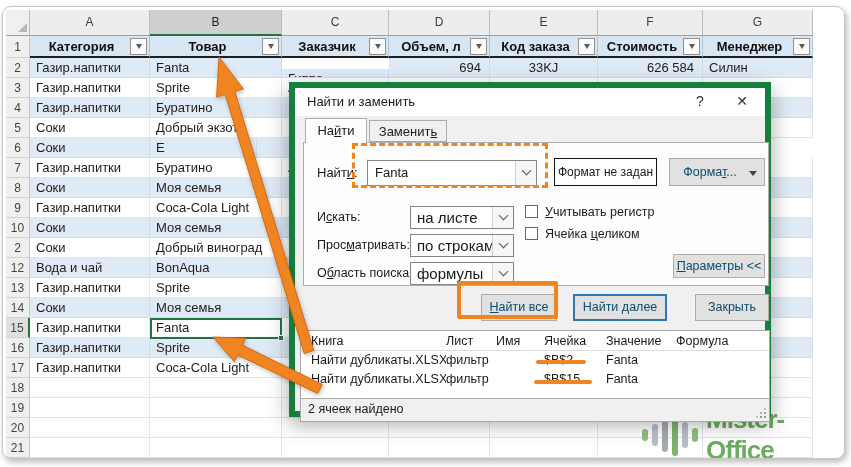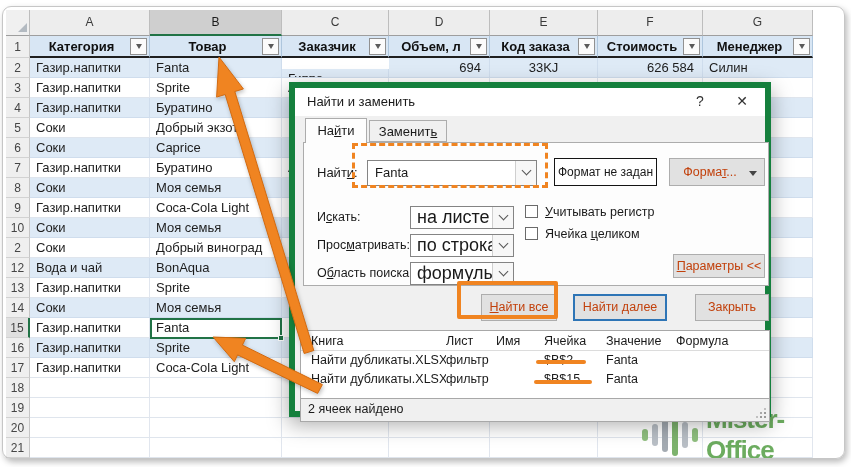--- a/index.html
+++ b/index.html
@@ -61,26 +61,26 @@
   .tabpage{position:absolute;left:8px;top:54px;width:466px;height:144px;background:#fdfdfd;border:1px solid #acacac;}
   .lbl{position:absolute;font-size:13px;color:#1a1a1a;}
   .lbl-sm{font-size:12.5px;}
   .combo{position:absolute;left:72px;top:72px;width:170px;height:26px;background:#fff;border:1px solid #848484;}
   .combo .val{position:absolute;left:7px;top:0;line-height:24px;}
   .chevbox{position:absolute;right:0;top:0;bottom:0;width:21px;background:#f7f7f7;border-left:1px solid #cfcfcf;}
   .chev{width:7px;height:7px;border-right:1.6px solid #555;border-bottom:1.6px solid #555;
         transform:rotate(45deg);margin:6px auto 0;}
   .fmt-preview{position:absolute;left:259px;top:70px;width:103px;height:28px;background:#fff;border:1px solid #141414;
         text-align:center;line-height:26px;font-size:12px;}
-  .btn{position:absolute;background:#e1e1e1;border:1px solid #adadad;text-align:center;font-size:12.5px;color:#c2410c;}
+  .btn{position:absolute;background:#e1e1e1;border:1px solid #adadad;text-align:center;font-size:12.5px;color:#0c4a6e;}
   .fmt-btn{left:374px;top:70px;width:96px;height:28px;line-height:26px;padding-right:14px;}
   .fmt-btn .tdown{position:absolute;right:7px;top:12px;width:0;height:0;border-left:4px solid transparent;
         border-right:4px solid transparent;border-top:5px solid #444;}
   .dd{position:absolute;left:115px;width:104px;height:23px;background:#fff;border:1px solid #848484;}
-  .dd .val{position:absolute;left:6px;top:0;line-height:21px;font-size:18px;}
+  .dd .val{position:absolute;left:6px;top:0;line-height:21px;font-size:15px;}
   .dd .chev{margin-top:5px;}
   .cbrow{position:absolute;left:230px;height:16px;line-height:15px;font-size:12.5px;white-space:nowrap;}
   .cbx{display:inline-block;width:13px;height:13px;background:#fff;border:1px solid #6a6a6a;
        vertical-align:-2px;margin-right:7px;}
   .opt-btn{left:378px;top:166px;width:92px;height:24px;line-height:22px;}
   .b-findall{left:186px;top:206px;width:76px;height:27px;line-height:25px;}
   .b-findnext{left:278px;top:206px;width:94px;height:27px;line-height:23px;border:2px solid #2e75b6;}
   .b-close{left:400px;top:206px;width:74px;height:27px;line-height:25px;}
   .results{position:absolute;left:5px;top:242px;width:470px;height:69px;background:#fff;border:1px solid #a8a8a8;overflow:hidden;}
   .res-head{display:flex;height:20px;line-height:20px;padding-left:10px;border-bottom:1px solid #dcdcdc;font-size:12.5px;color:#1a1a1a;}
@@ -179,21 +179,20 @@
           <div class="cell al" style="width: 132px;">Добрый экзоти</div>
           <div class="cell al" style="width: 107px;">Е</div>
           <div class="cell ar" style="width: 101px;"></div>
           <div class="cell ac" style="width: 108px;"></div>
           <div class="cell ar" style="width: 105px;"></div>
           <div class="cell al" style="width: 110px;"></div>
         </div>
         <div class="grow band">
           <div class="gut">6</div>
           <div class="cell al" style="width: 120px;">Соки</div>
-          <div class="cell al" style="width: 132px;">Caprice</div>
           <div class="cell al" style="width: 107px;">Е</div>
           <div class="cell ar" style="width: 101px;"></div>
           <div class="cell ac" style="width: 108px;"></div>
           <div class="cell ar" style="width: 105px;"></div>
           <div class="cell al" style="width: 110px;"></div>
         </div>
         <div class="grow">
           <div class="gut">7</div>
           <div class="cell al" style="width: 120px;">Газир.напитки</div>
           <div class="cell al" style="width: 132px;">Буратино</div>

